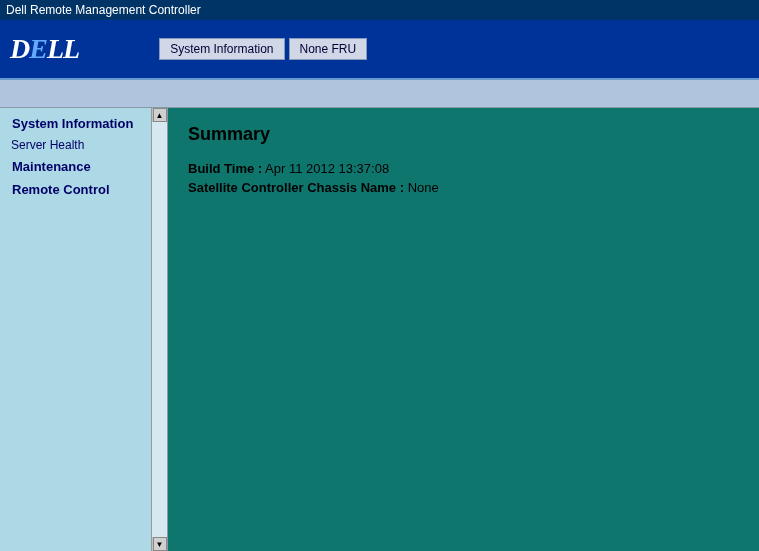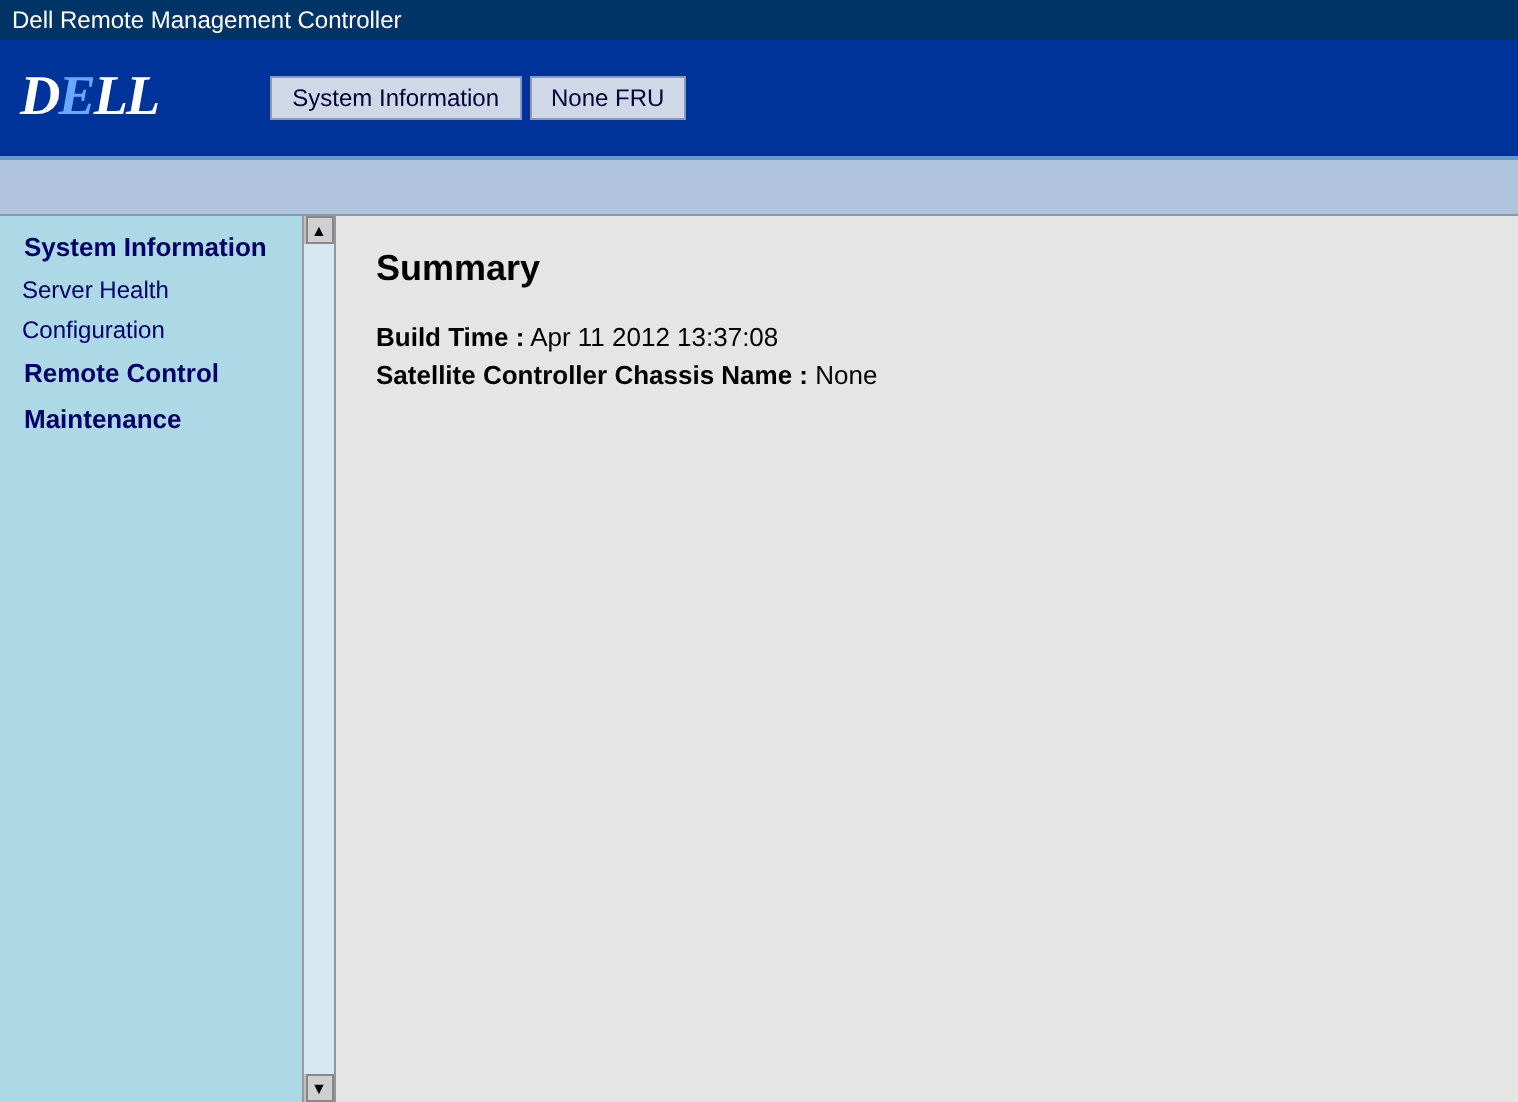--- a/index.html
+++ b/index.html
@@ -32,21 +32,21 @@
       padding: 0 10px;
       border-bottom: 2px solid #6699cc;
     }
 
     #dell-logo {
       color: white;
       font-size: 28px;
       font-weight: bold;
       font-style: italic;
       letter-spacing: -1px;
-      margin-right: 56px;
+      margin-right: 80px;
       font-family: Georgia, serif;
     }
 
     #dell-logo span {
       color: #66aaff;
     }
 
     #header-nav {
       display: flex;
       gap: 4px;
@@ -120,21 +120,21 @@
     .sidebar-sub {
       padding: 3px 8px 3px 11px;
       cursor: pointer;
       color: #000066;
       font-size: 12px;
     }
 
     
     #content {
       flex: 1;
-      background: #e5e5e5;
+      background: #0f766e;
       padding: 16px 20px;
       overflow: auto;
     }
 
     #content h2 {
       font-size: 18px;
       font-weight: bold;
       margin-bottom: 16px;
       color: #000;
     }
@@ -170,28 +170,25 @@
 
 <div id="main">
 
   <div id="sidebar">
     <div class="sidebar-item">
       <span>System Information</span>
     </div>
     <div class="sidebar-sub">
       <span>Server Health</span>
     </div>
-    <div class="sidebar-sub active">
-      <span>Configuration</span>
+    <div class="sidebar-item">
+      <span>Maintenance</span>
     </div>
     <div class="sidebar-item">
       <span>Remote Control</span>
-    </div>
-    <div class="sidebar-item">
-      <span>Maintenance</span>
     </div>
 
     <div id="sidebar-scroll">
       <div class="scroll-arrow">▲</div>
       <div style="flex:1; background:#d8e8f0; width:100%;"></div>
       <div class="scroll-arrow">▼</div>
     </div>
   </div>
 
   <div id="content">

